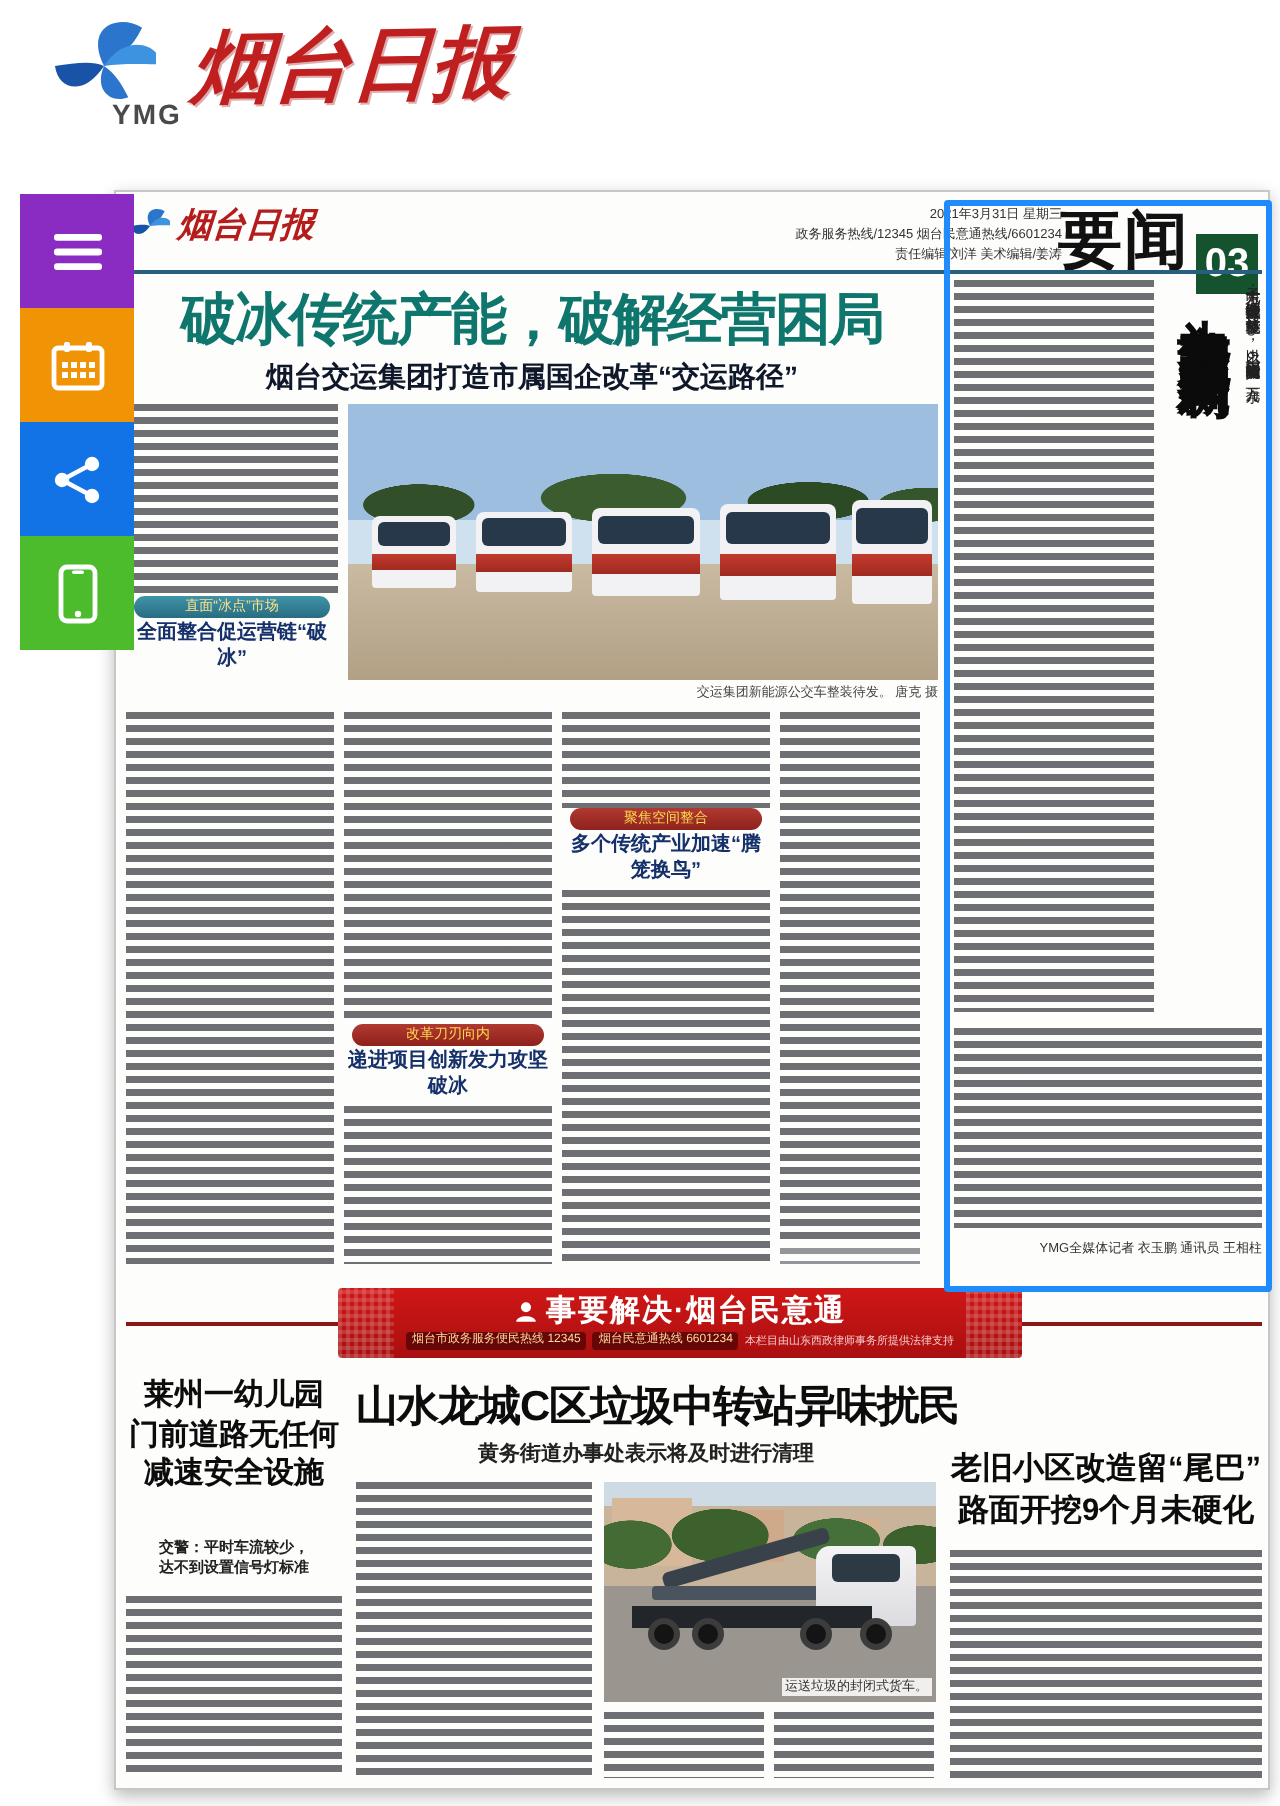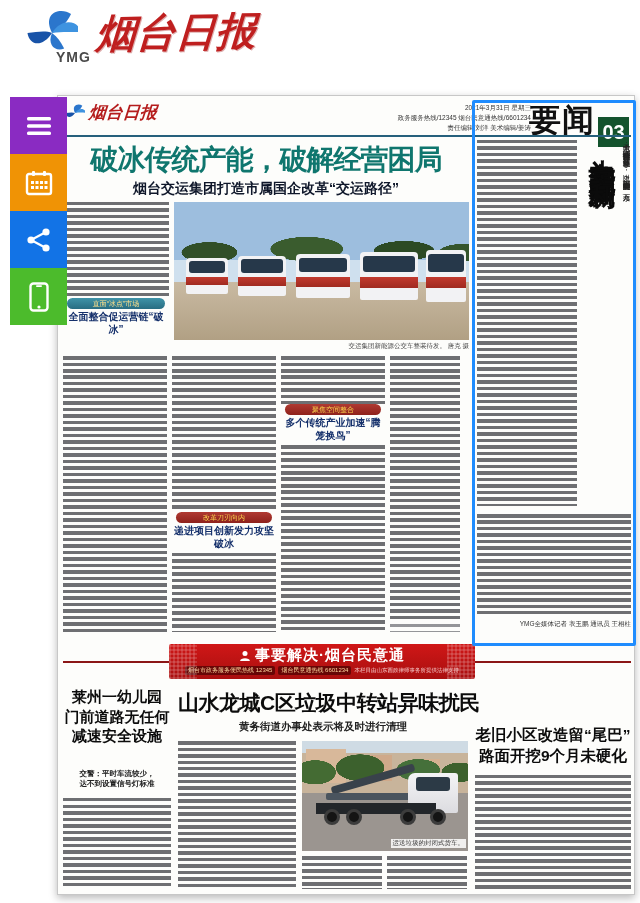--- a/index.html
+++ b/index.html
@@ -86,21 +86,21 @@
     writing-mode:vertical-rl; font-size:27px; font-weight:900; color:#0b0b0b;
     letter-spacing:2px; line-height:32px; }
   .feat-deck { position:absolute; right:-1px; top:0; height:402px; width:11px;
     writing-mode:vertical-rl; font-size:7.5px; color:#222; line-height:11px; }
   .feat-bottom { position:absolute; left:0; top:376px; width:154px; height:100px; }
   .feat-byline { position:absolute; left:0; top:482px; width:154px; text-align:right;
     font-size:6.5px; color:#333; }
 
   
   .maroon-rule { position:absolute; left:5px; top:565px; width:568px; height:2px; background:#8b1616; }
-  .banner { position:absolute; left:111px; top:548px; width:306px; height:35px; z-index:5;
+  .banner { position:absolute; left:111px; top:548px; width:342px; height:35px; z-index:5;
     background:linear-gradient(#d01717,#a90f0f); border-radius:2px; padding-top:2px; }
   .banner::before,.banner::after { content:""; position:absolute; top:0; width:28px; height:100%; opacity:.5;
     background-image:repeating-linear-gradient(0deg,rgba(255,255,255,.3) 0 2px,transparent 2px 4px),
       repeating-linear-gradient(90deg,rgba(255,255,255,.3) 0 2px,transparent 2px 4px); }
   .banner::before { left:0; } .banner::after { right:0; }
   .banner-title { display:flex; align-items:center; justify-content:center; gap:4px;
     color:#fff; font-size:15px; font-weight:900; letter-spacing:1px; height:19px; }
   .banner-sub { display:flex; justify-content:center; align-items:center; gap:3px; margin-top:1px; }
   .chip { background:rgba(90,5,5,.85); color:#ffd9a0; font-size:6px; line-height:9px; padding:0 3px; border-radius:2px; }
   .legal { color:#f6c9c9; font-size:5.5px; }

